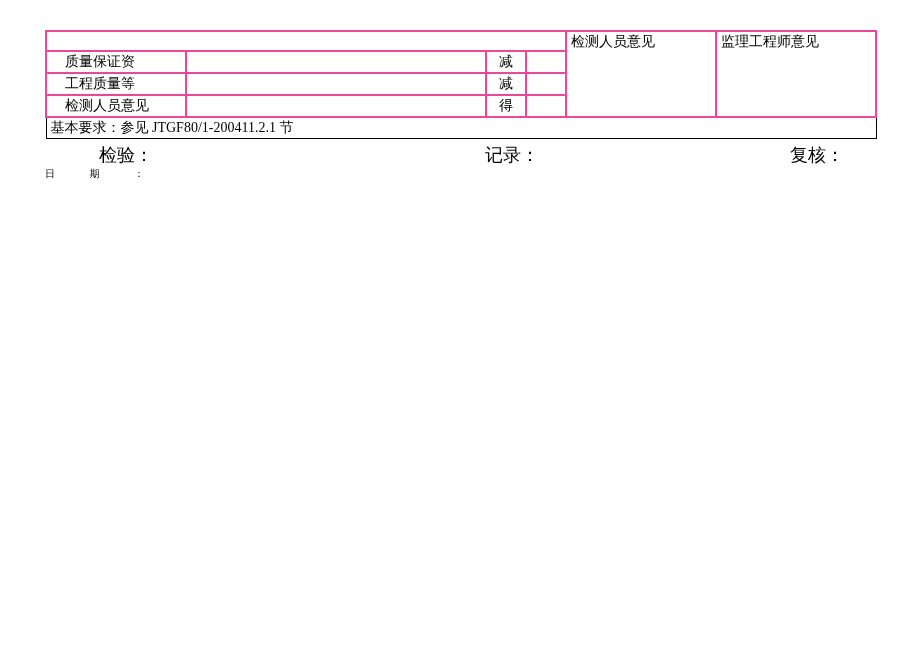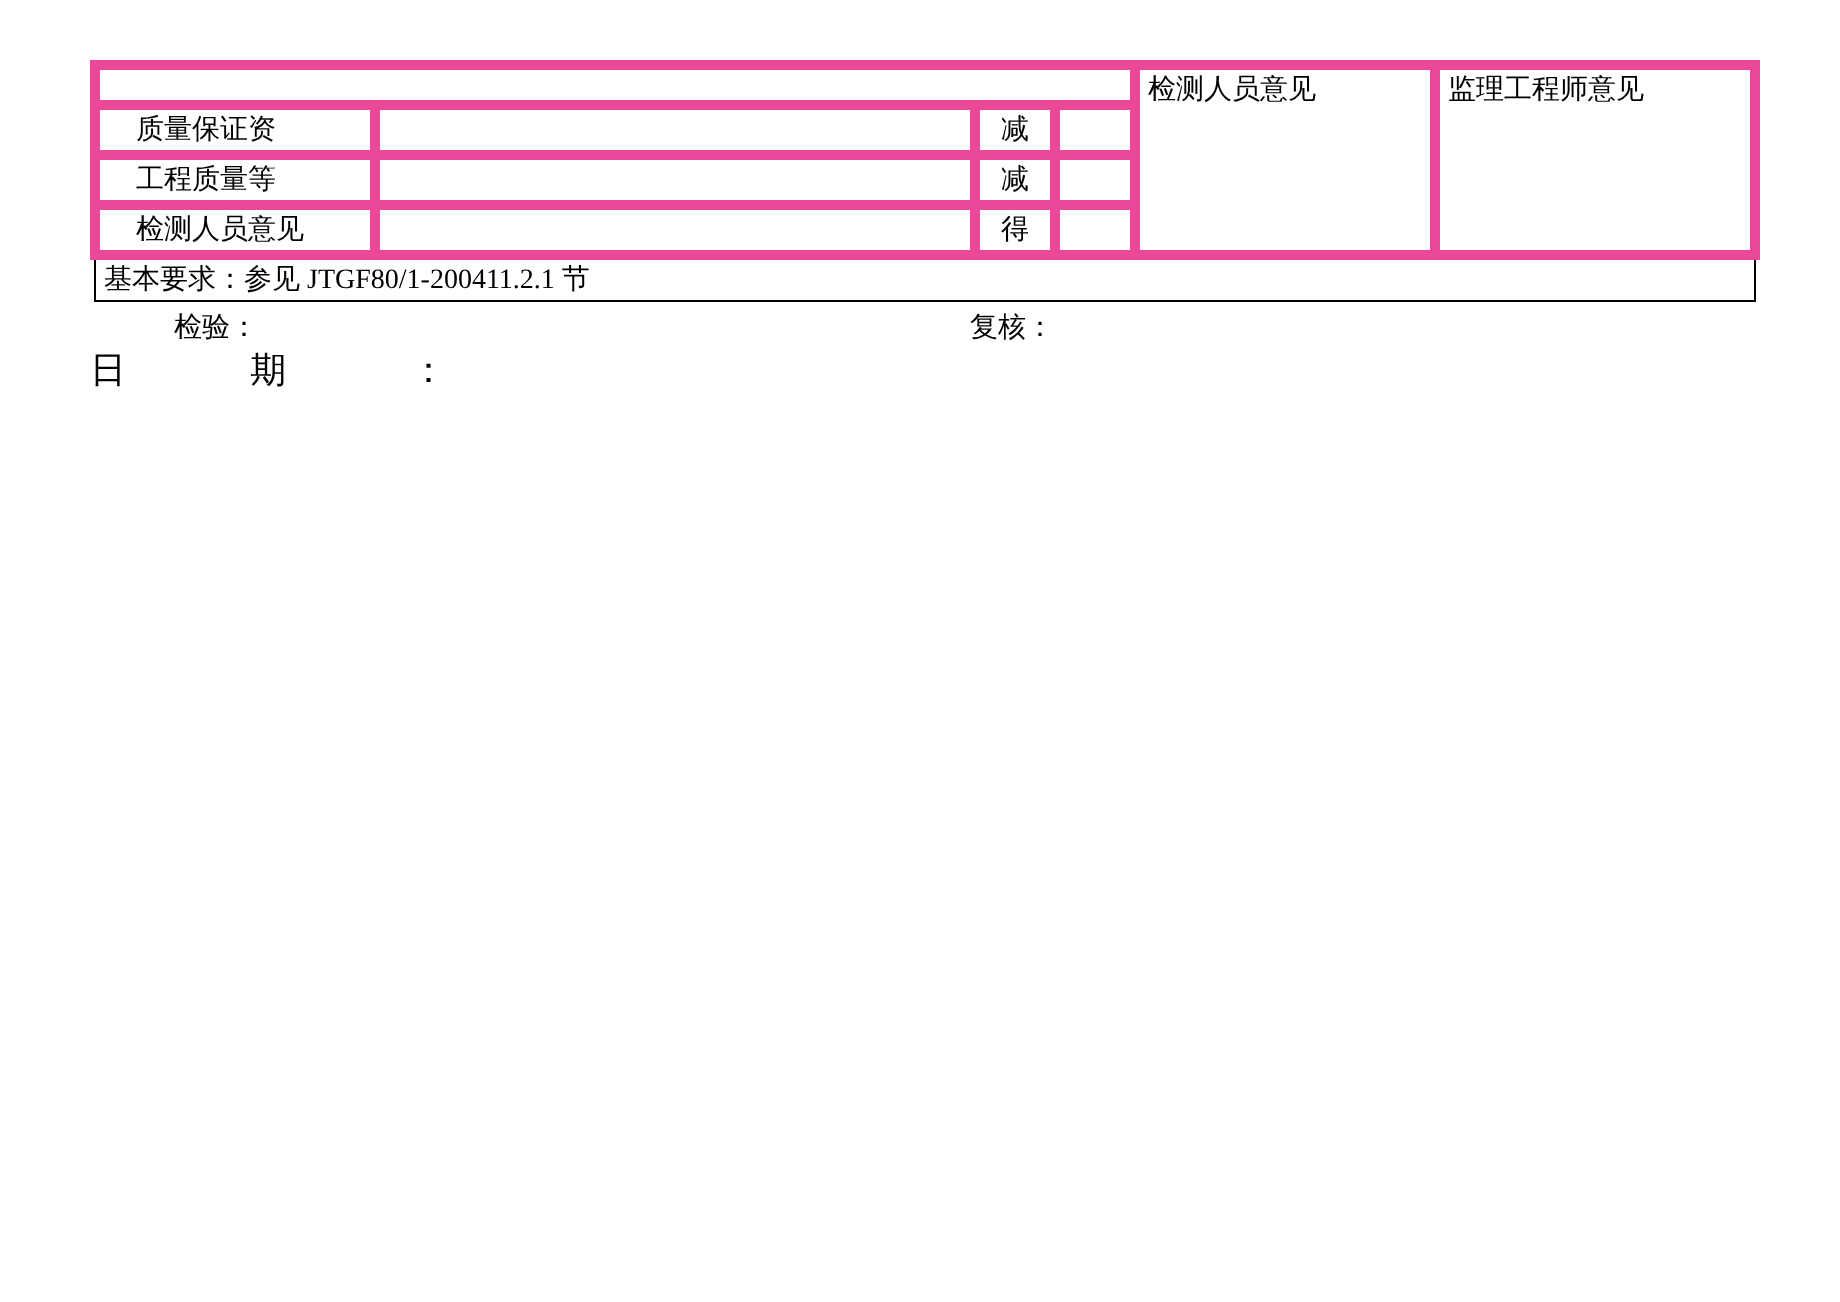--- a/index.html
+++ b/index.html
@@ -17,21 +17,21 @@
     }
     .table-wrapper {
       width: 100%;
     }
     table {
       border-collapse: collapse;
       width: 100%;
       table-layout: fixed;
     }
     td {
-      border: 5px solid #ec4899;
+      border: 2px solid #ec4899;
       padding: 1px 4px;
       height: 18px;
       vertical-align: middle;
     }
     .col-label {
       width: 140px;
       text-indent: 1em;
     }
     .col-mid {
       width: 300px;
@@ -52,34 +52,34 @@
     .empty-row td {
       height: 20px;
     }
     .basic-req {
       border: 1px solid #000;
       border-top: none;
     }
     .footer-line {
       margin-top: 4px;
       display: flex;
-      font-size: 14px;
+      font-size: 18px;
     }
     .footer-inspect {
       width: 440px;
       text-indent: 3em;
     }
     .footer-record {
       width: 305px;
     }
     .footer-review {
       flex: 1;
     }
     .date-line {
-      font-size: 18px;
+      font-size: 10px;
     }
     .date-label {
       letter-spacing: 3.2em;
       display:inline-block;
     }
   </style>
 </head>
 <body>
 
 <div class="table-wrapper">
@@ -122,18 +122,19 @@
     </tr>
     <tr>
       <td colspan="6" class="basic-req">基本要求：参见 JTGF80/1-200411.2.1 节</td>
     </tr>
   </tbody>
     </table>
 </div>
 
 <div class="footer-line">
   <span class="footer-inspect">检验：</span>
+  <span class="footer-record">记录：</span>
   <span class="footer-review">复核：</span>
 </div>
 
 <div class="date-line">
   <span>日</span><span class="date-label">&nbsp;</span><span>期</span><span class="date-label">&nbsp;</span><span>：</span>
 </div>
 
 </body></html>

